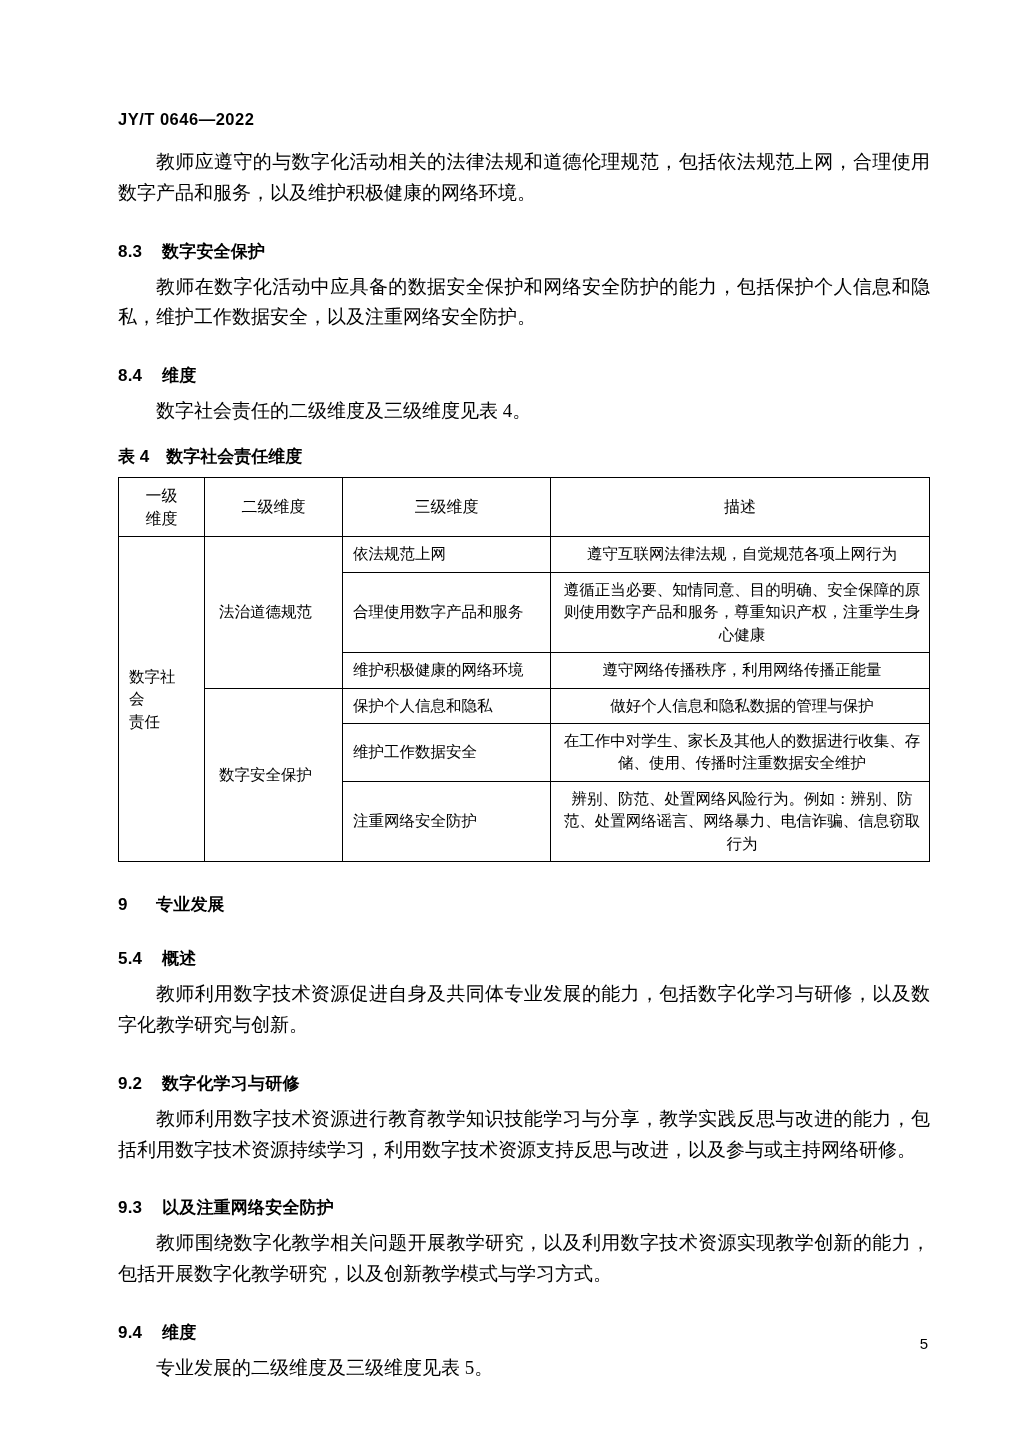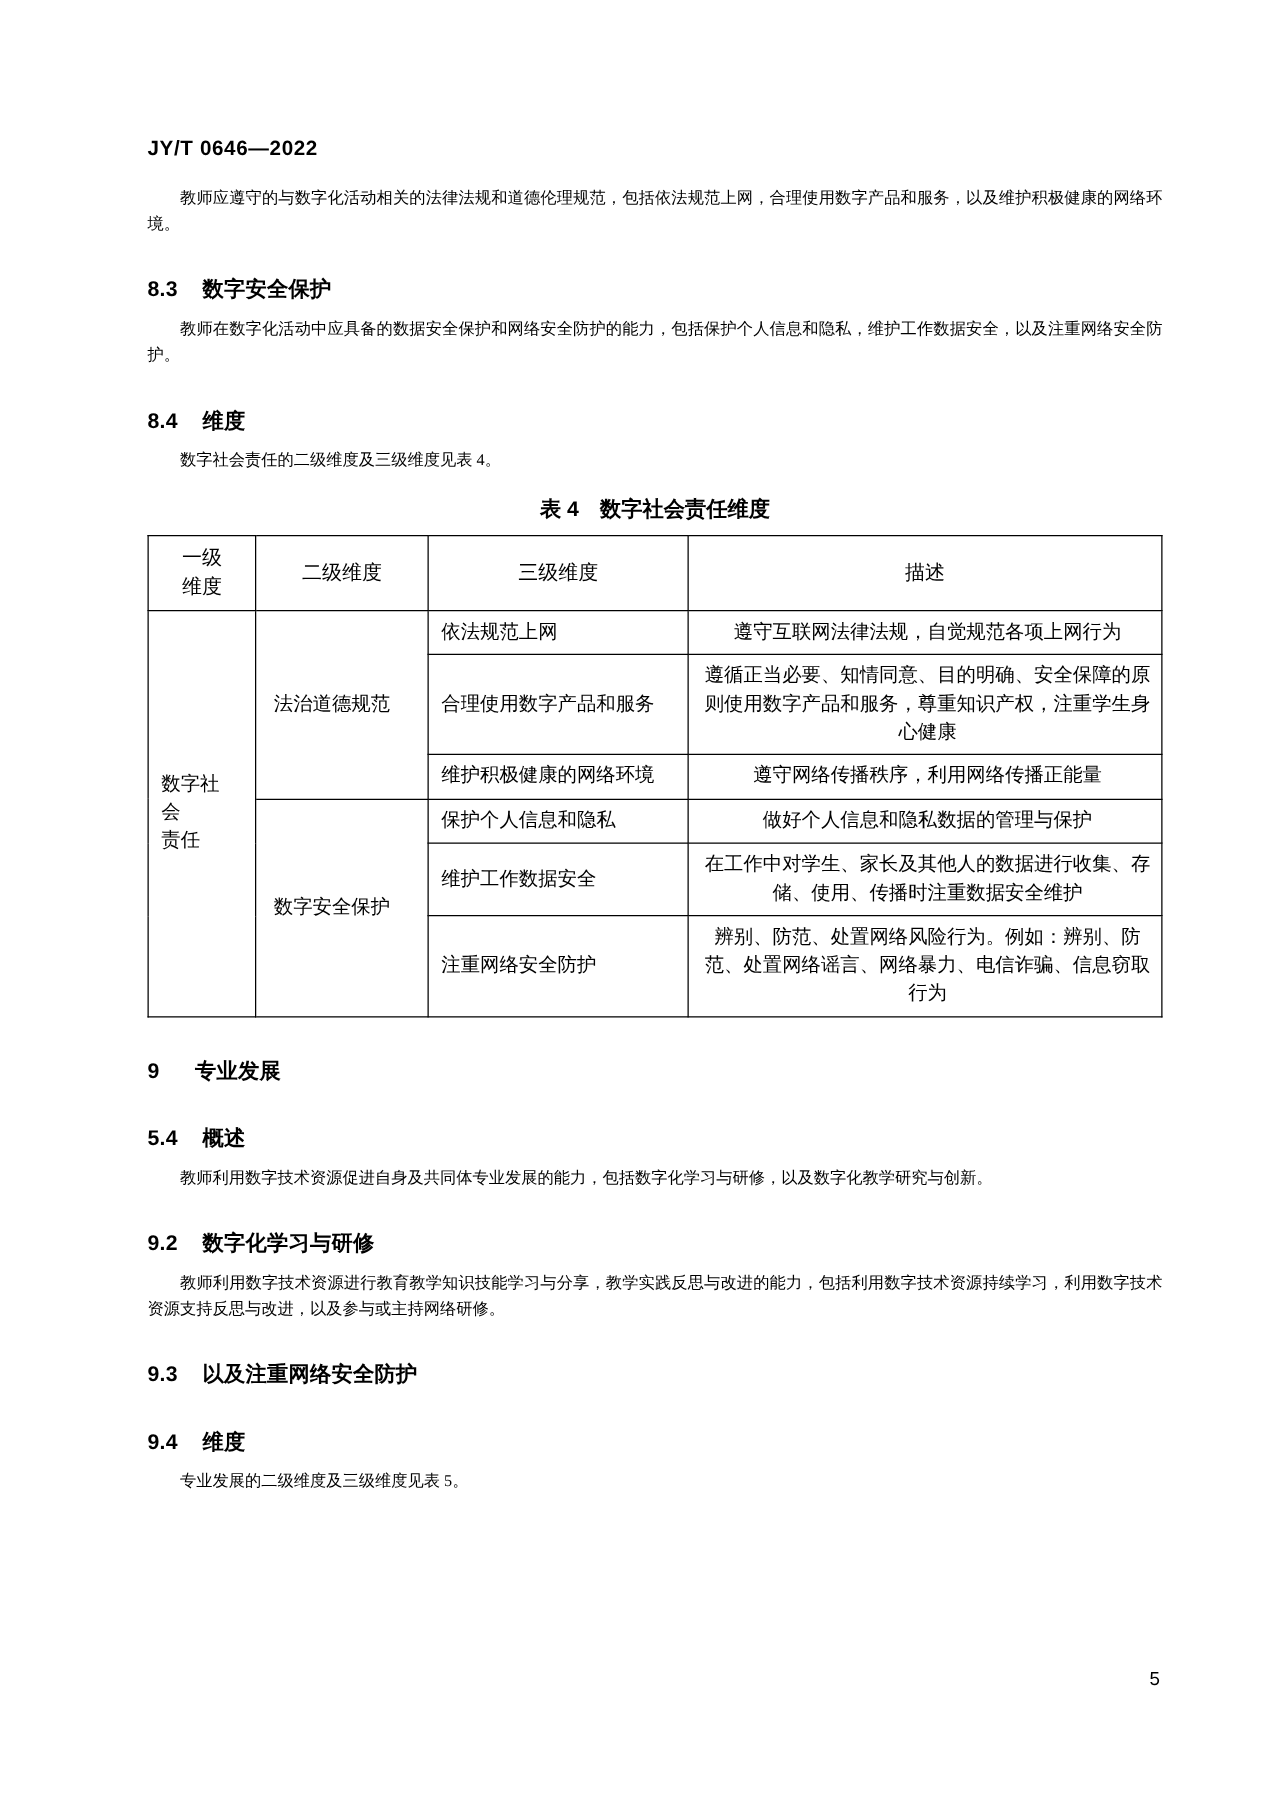--- a/index.html
+++ b/index.html
@@ -29,21 +29,21 @@
   }
   .header-line {
     text-align: left;
     font-family: "Liberation Sans", sans-serif;
     font-size: 16.5px;
     font-weight: bold;
     letter-spacing: 0.5px;
     margin-bottom: 18px;
   }
   p.body-text {
-    font-size: 13px;
+    font-size: 19px;
     line-height: 1.62;
     margin: 0 0 4px 0;
     text-align: justify;
     text-justify: inter-ideograph;
     text-indent: 2em;
   }
   h2.clause {
     font-family: "Liberation Sans", sans-serif;
     font-size: 17px;
     font-weight: bold;
@@ -51,21 +51,21 @@
     letter-spacing: 0.2px;
   }
   h2.clause .num {
     display: inline-block;
     min-width: 44px;
   }
   h2.clause.major .num {
     min-width: 38px;
   }
   .table-caption {
-    text-align: center;
+    text-align: left;
     font-family: "Liberation Sans", sans-serif;
     font-size: 17px;
     font-weight: bold;
     margin: 18px 0 9px 0;
   }
   table.dim-table {
     border-collapse: collapse;
     width: 100%;
     margin: 0 0 10px 0;
     table-layout: fixed;
@@ -187,20 +187,21 @@
     <p class="body-text">教师利用数字技术资源促进自身及共同体专业发展的能力，包括数字化学习与研修，以及数字化教学研究与创新。</p>
 
     <h2 class="clause">
       <span class="num">9.2</span><span>数字化学习与研修</span>
     </h2>
     <p class="body-text">教师利用数字技术资源进行教育教学知识技能学习与分享，教学实践反思与改进的能力，包括利用数字技术资源持续学习，利用数字技术资源支持反思与改进，以及参与或主持网络研修。</p>
 
     <h2 class="clause">
       <span class="num">9.3</span><span>以及注重网络安全防护</span>
     </h2>
+    <p class="body-text">教师围绕数字化教学相关问题开展教学研究，以及利用数字技术资源实现教学创新的能力，包括开展数字化教学研究，以及创新教学模式与学习方式。</p>
 
     <h2 class="clause">
       <span class="num">9.4</span><span>维度</span>
     </h2>
     <p class="body-text">专业发展的二级维度及三级维度见表 5。</p>
 
   </div>
 
   <div class="page-number">5</div>
 </div>

